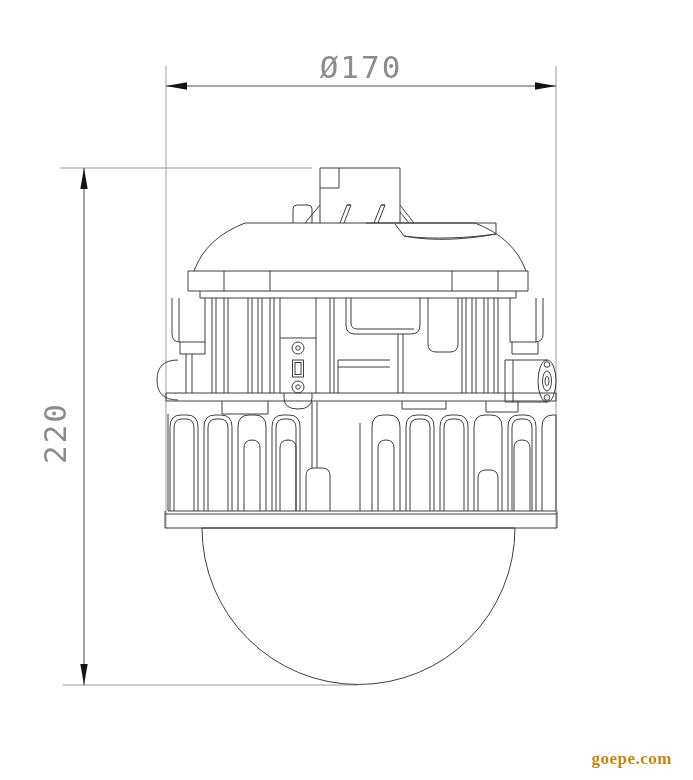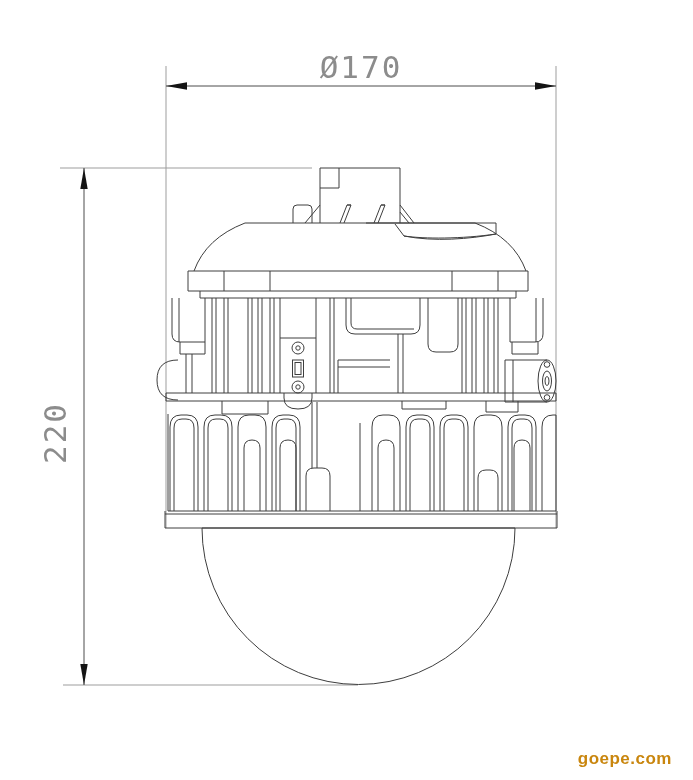--- a/index.html
+++ b/index.html
@@ -5,21 +5,21 @@
   html,body{margin:0;padding:0;}
   body{width:693px;height:780px;background:#ffffff;font-family:"Liberation Sans",sans-serif;overflow:hidden;position:relative;}
   .stage{position:absolute;left:0;top:8px;width:693px;height:656px;background:#ffffff;}
   svg{position:absolute;left:0;top:0;}
   
   .draw path,.draw line,.draw rect,.draw circle,.draw ellipse{stroke:#3e3e3e;stroke-width:1;fill:none;}
   .ext{stroke:#9d9d9d;stroke-width:1;fill:none;}
   .dim{stroke:#4d4d4d;stroke-width:1;fill:none;}
   .arr{fill:#141414;stroke:none;}
   .cadtext{font-family:"DejaVu Sans Mono",monospace;font-size:31px;letter-spacing:2px;fill:#8c8c8c;font-weight:400;}
-  .watermark{position:absolute;right:21px;top:741px;font-family:Liberation Sans, sans-serif;
+  .watermark{position:absolute;right:21px;top:741px;font-family:Liberation Serif, serif;
              font-size:17px;font-weight:bold;color:#c9860e;letter-spacing:0.5px;}
 </style>
 </head>
 <body>
 
 <div class="stage">
 <svg width="693" height="780" viewBox="0 0 693 780">
 
   <g>
     <line class="ext" x1="166" y1="58" x2="166" y2="520"></line>

